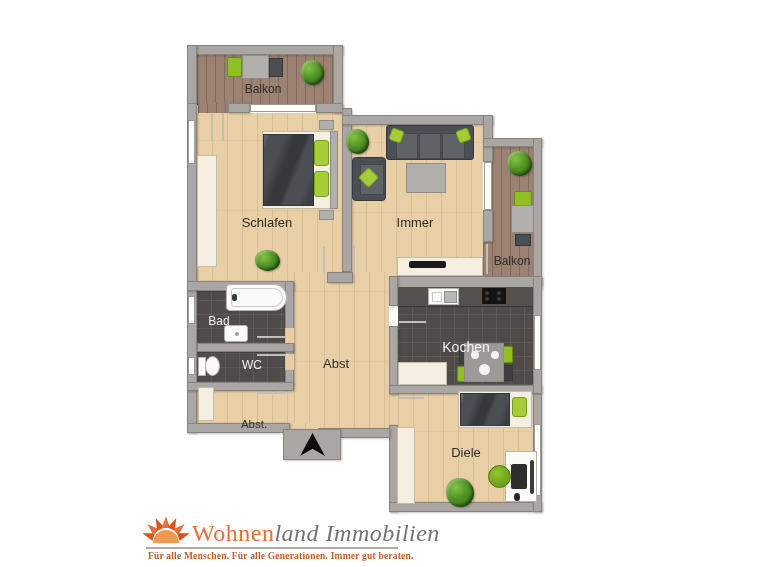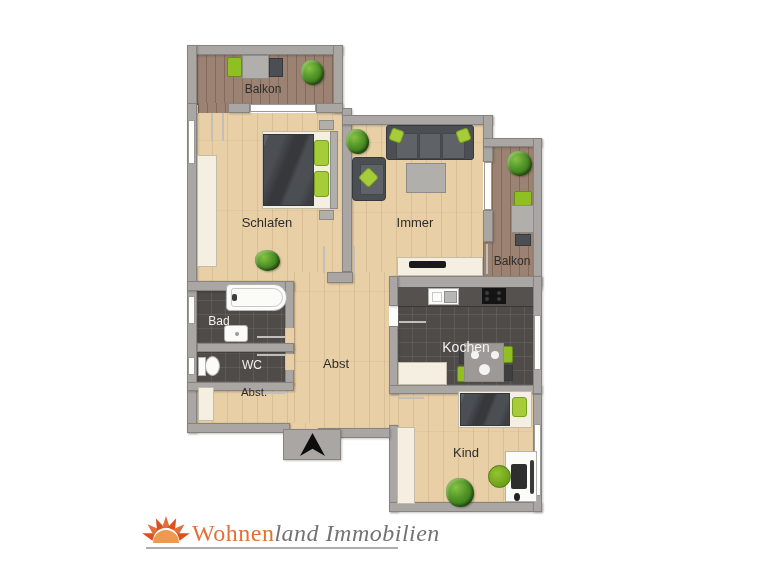--- a/index.html
+++ b/index.html
@@ -208,37 +208,38 @@
   </div>
   <div class="abs" style="left:488px;top:465px;width:23px;height:23px;border-radius:50%;background:radial-gradient(circle at 38% 35%,#94c52e,#5d8f14);border:1px solid #4c7a0f;"></div>
   <div class="plant" style="left:446px;top:478px;width:28px;height:29px;"></div>
 
   <div class="label" style="left:263px;top:89px;font-size:12px;">Balkon</div>
   <div class="label" style="left:267px;top:222px;font-size:13px;">Schlafen</div>
   <div class="label" style="left:415px;top:222px;font-size:13px;">Immer</div>
   <div class="label" style="left:512px;top:261px;font-size:12px;">Balkon</div>
   <div class="label light" style="left:219px;top:321px;font-size:12px;">Bad</div>
   <div class="label light" style="left:252px;top:365px;font-size:12px;">WC</div>
-  <div class="label" style="left:254px;top:392px;font-size:11.5px;">Abst.</div>
+  <div class="label" style="left:254px;top:424px;font-size:11.5px;">Abst.</div>
   <div class="label" style="left:336px;top:363px;font-size:13px;">Abst</div>
   <div class="label light" style="left:466px;top:327px;font-size:14px;margin-top:20px;">Kochen</div>
-  <div class="label" style="left:466px;top:452px;font-size:13px;">Kind</div>
+  <div class="label" style="left:466px;top:452px;font-size:13px;">Diele</div>
 
   <div class="abs" style="left:140px;top:512px;width:300px;height:52px;">
     <svg width="52" height="34" viewBox="0 0 52 34" style="position:absolute;left:0;top:2px;">
       <g transform="translate(26,27)">
         <polygon points="0,-25 -4,-13 4,-13" fill="#d9531e" transform="rotate(-72)"></polygon>
         <polygon points="0,-25 -4,-13 4,-13" fill="#e2703a" transform="rotate(-48)"></polygon>
         <polygon points="0,-25 -4,-13 4,-13" fill="#d9531e" transform="rotate(-24)"></polygon>
         <polygon points="0,-25 -4,-13 4,-13" fill="#e2703a" transform="rotate(0)"></polygon>
         <polygon points="0,-25 -4,-13 4,-13" fill="#d9531e" transform="rotate(24)"></polygon>
         <polygon points="0,-25 -4,-13 4,-13" fill="#e2703a" transform="rotate(48)"></polygon>
         <polygon points="0,-25 -4,-13 4,-13" fill="#d9531e" transform="rotate(72)"></polygon>
         <path d="M-13,2 a13,13 0 0 1 26,0 z" fill="#ef9950"></path>
       </g>
     </svg>
     <div class="brand" style="left:52px;top:8px;">
       <span class="p1">Wohnen</span><span class="p2">land Immobilien</span>
     </div>
     <div class="divider" style="left:6px;top:35px;width:252px;"></div>
+    <div class="tagline" style="left:8px;top:39px;">Für alle Menschen. Für alle Generationen. Immer gut beraten.</div>
   </div>
 
 </div>
 
 </body></html>

